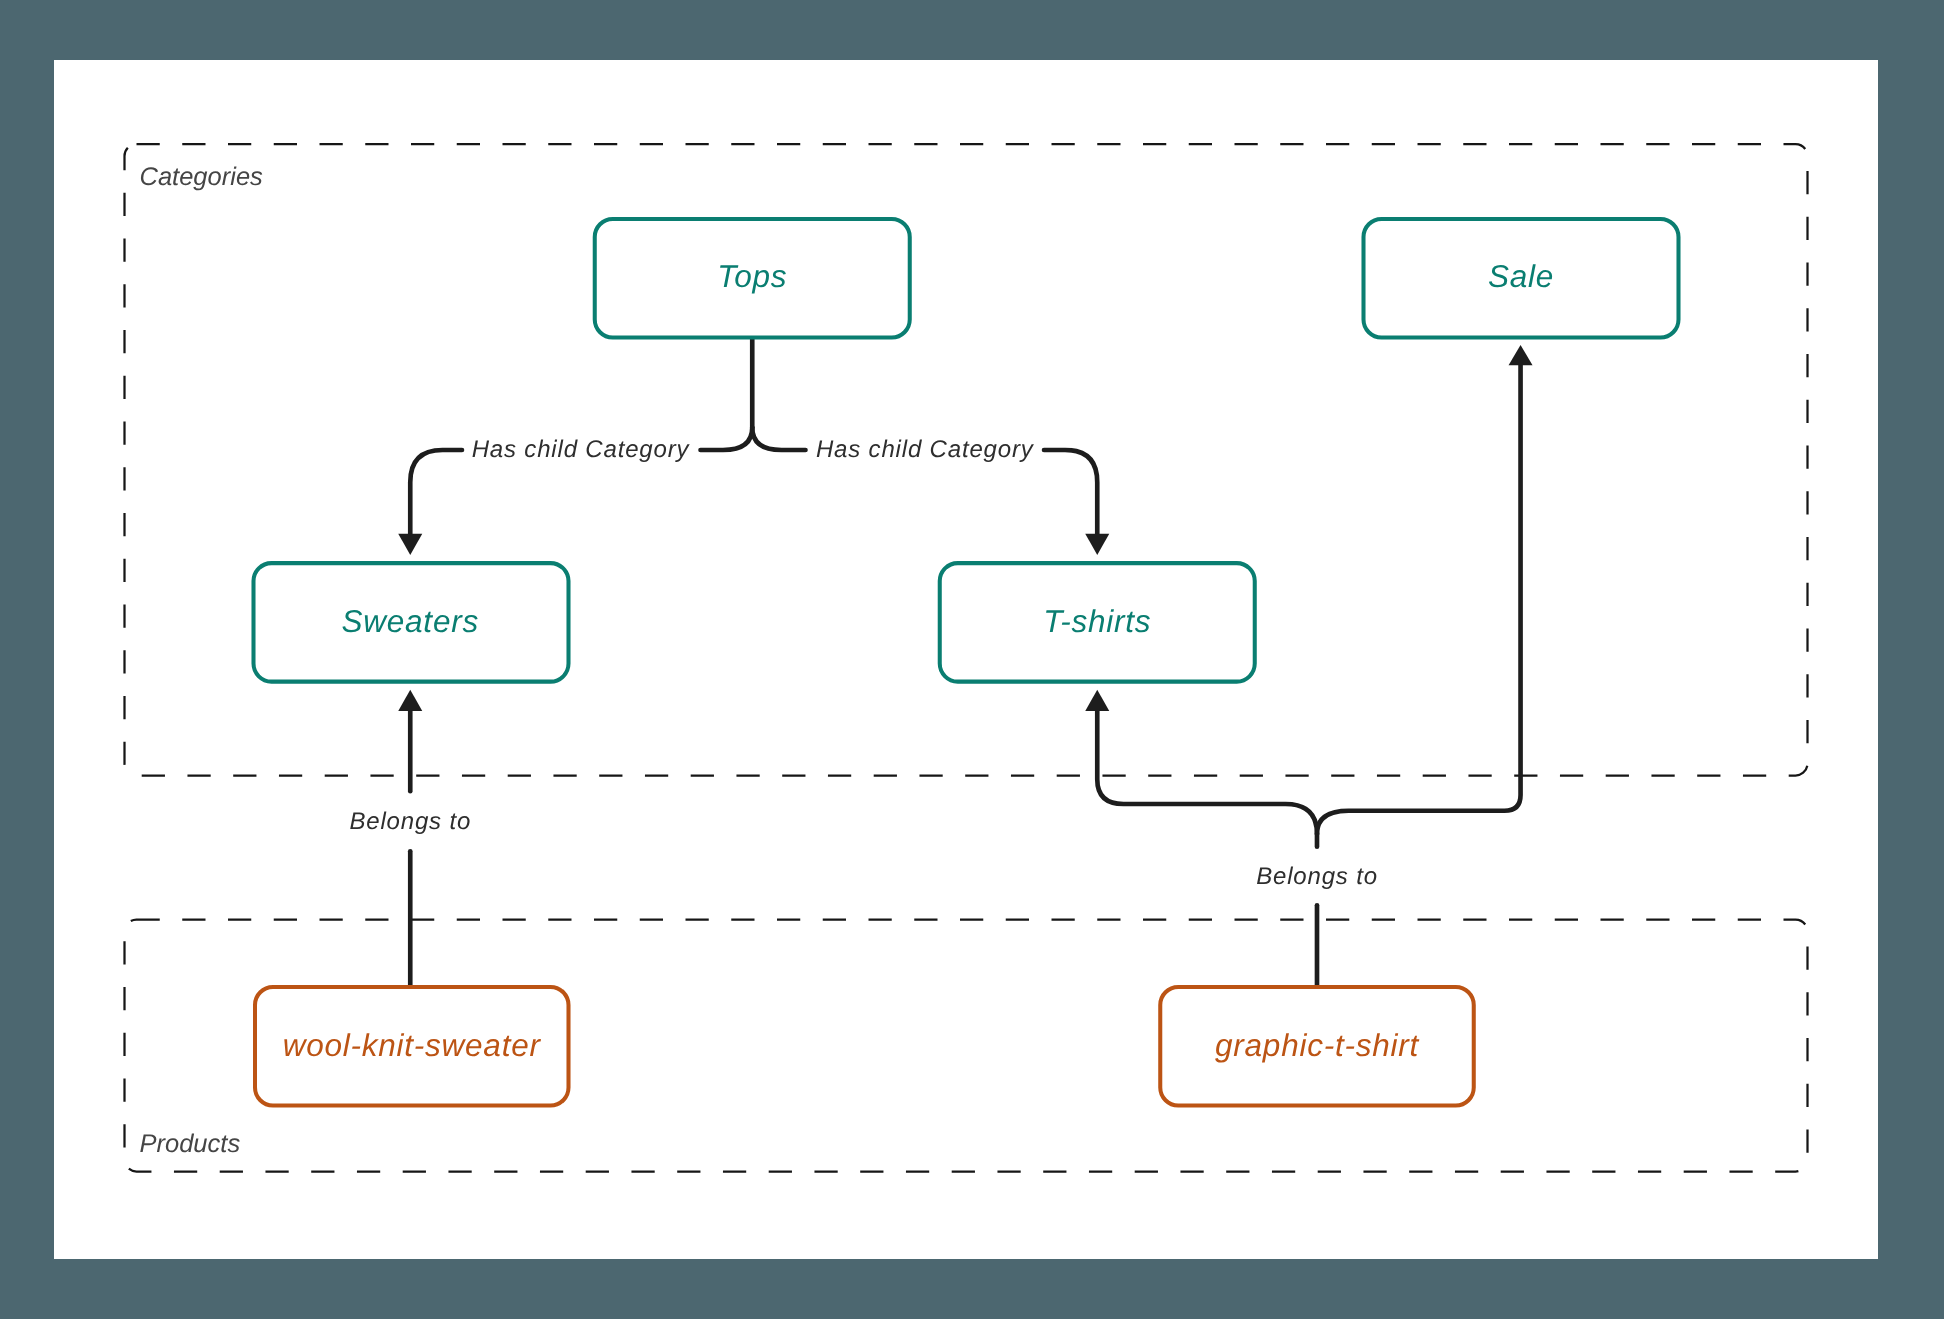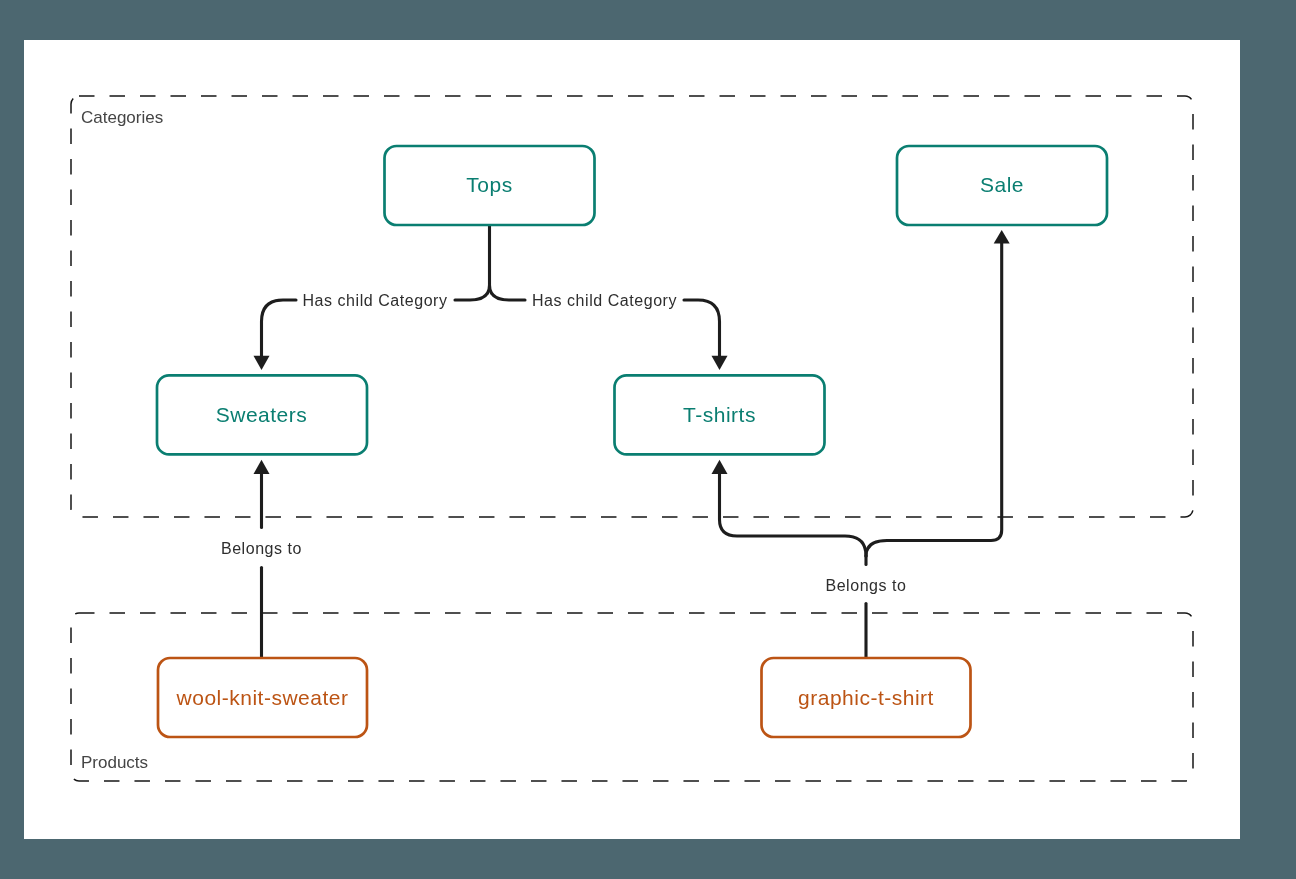--- a/index.html
+++ b/index.html
@@ -1,17 +1,17 @@
 <!DOCTYPE html>
 <html><head>
 <meta charset="utf-8">
 <style>
   html,body{margin:0;padding:0;}
   body{width:1296px;height:879px;background:#4C6770;overflow:hidden;}
-  .card{position:absolute;left:24px;top:40px;width:1216px;height:799px;background:#ffffff;transform:translateZ(0);}
+  .card{position:absolute;left:36px;top:40px;width:1216px;height:799px;background:#ffffff;transform:translateZ(0);font-style:italic;}
   svg{display:block;filter:brightness(1);}
   text{font-family:"Liberation Sans",sans-serif;}
 </style>
 </head>
 <body>
 <div class="card">
 <svg width="1216" height="799" viewBox="0 0 1216 799">
 
   <rect x="47" y="56" width="1122" height="421" rx="8" fill="none" stroke="#161616" stroke-width="1.5" stroke-dasharray="15.5 15"></rect>
   <rect x="47" y="573" width="1122" height="168" rx="8" fill="none" stroke="#161616" stroke-width="1.5" stroke-dasharray="15.5 15"></rect>

